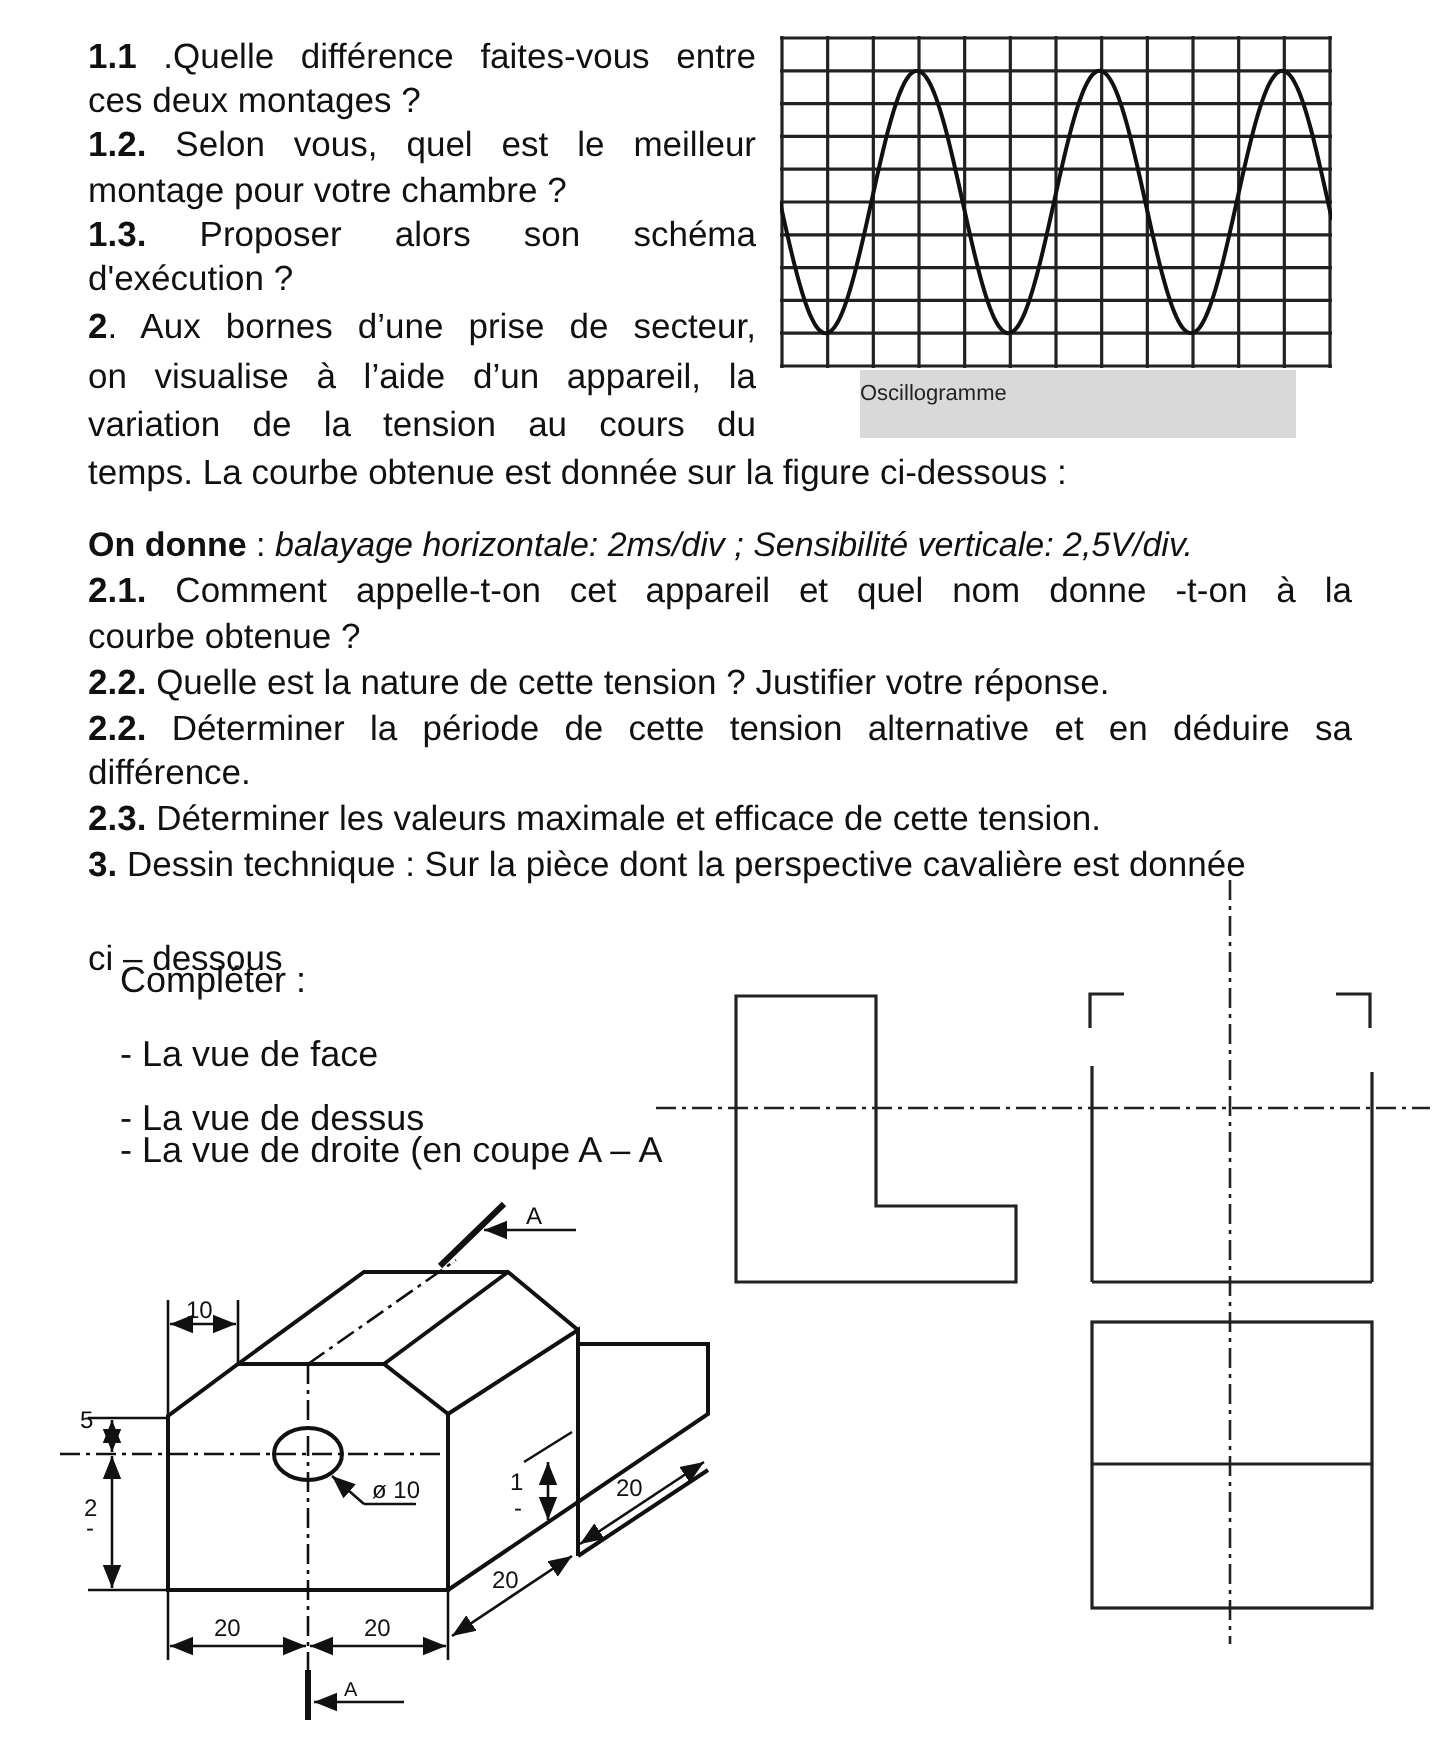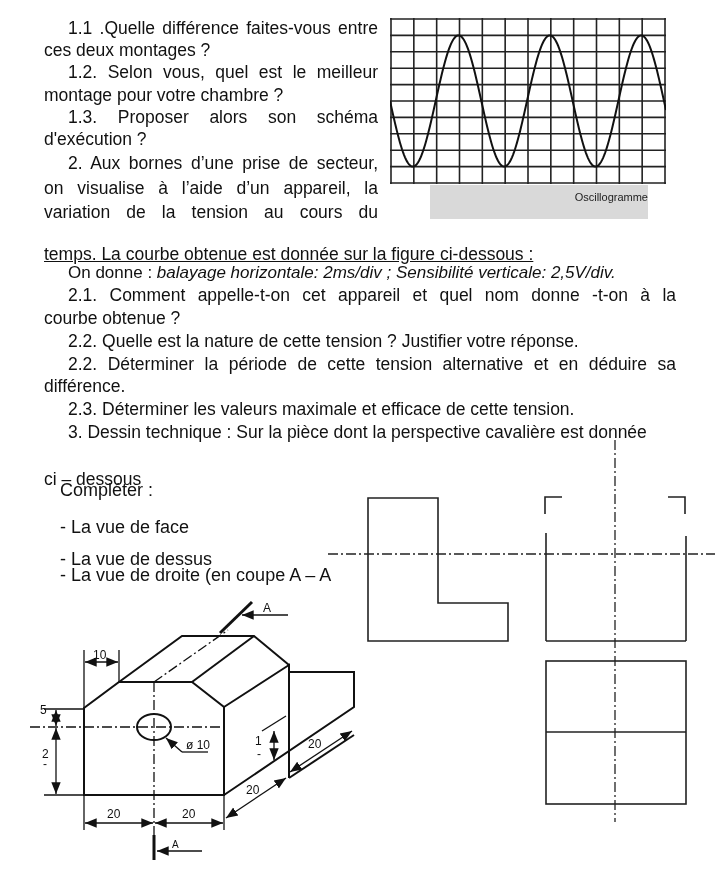--- a/index.html
+++ b/index.html
@@ -1,24 +1,24 @@
 <!DOCTYPE html>
 <html><head>
 <meta charset="utf-8">
 <style>
   html, body { margin: 0; padding: 0; background: #ffffff; }
   body { width: 720px; height: 877px; position: relative; overflow: hidden;
          font-family: "Liberation Sans", sans-serif; color: #111; }
   .t { position: absolute; font-size: 17.5px; line-height: 22px; white-space: nowrap; }
   .j { text-align: justify; text-align-last: justify; white-space: normal; }
-  b { font-weight: normal; margin-left: 24px; }
+  b { font-weight: bold; }
   i { font-style: italic; }
   #osc { position: absolute; left: 390px; top: 18px; }
   #osc-caption { position: absolute; left: 430px; top: 185px; width: 218px; height: 34px;
-                 background: #d9d9d9; font-size: 11px; text-align: right; line-height: 24px; color: #222; }
+                 background: #d9d9d9; font-size: 11px; text-align: left; line-height: 24px; color: #222; }
   .list { position: absolute; left: 60px; font-size: 18px; line-height: 23px; white-space: nowrap; }
 </style>
 </head>
 <body>
 
 <div class="t j" style="left:44px; top:17px; width:334px;">
   <b>1.1</b><span> .Quelle différence faites-vous entre</span>
 </div>
 <div class="t" style="left:44px; top:39px;">ces deux montages ?</div>
 
@@ -30,21 +30,21 @@
 <div class="t j" style="left:44px; top:106px; width:334px;">
   <b>1.3.</b><span> Proposer alors son schéma</span>
 </div>
 <div class="t" style="left:44px; top:128px;">d'exécution ?</div>
 
 <div class="t j" style="left:44px; top:152px; width:334px;">
   <b>2</b><span>. Aux bornes d’une prise de secteur,</span>
 </div>
 <div class="t j" style="left:44px; top:177px; width:334px;">on visualise à l’aide d’un appareil, la</div>
 <div class="t j" style="left:44px; top:201px; width:334px;">variation de la tension au cours du</div>
-<div class="t" style="left:44px; top:243px;text-decoration:underline;">temps. La courbe obtenue est donnée sur la figure ci-dessous :</div>
+<div class="t" style="left:44px; top:225px;">temps. La courbe obtenue est donnée sur la figure ci-dessous :</div>
 
 <svg id="osc" width="276" height="166">
   <g id="osc-grid">
       <line x1="1" x2="1" y1="0" y2="166" stroke="#222" stroke-width="1.6"></line>
       <line x1="23.833333333333332" x2="23.833333333333332" y1="0" y2="166" stroke="#222" stroke-width="1.6"></line>
       <line x1="46.666666666666664" x2="46.666666666666664" y1="0" y2="166" stroke="#222" stroke-width="1.6"></line>
       <line x1="69.5" x2="69.5" y1="0" y2="166" stroke="#222" stroke-width="1.6"></line>
       <line x1="92.33333333333333" x2="92.33333333333333" y1="0" y2="166" stroke="#222" stroke-width="1.6"></line>
       <line x1="115.16666666666667" x2="115.16666666666667" y1="0" y2="166" stroke="#222" stroke-width="1.6"></line>
       <line x1="138" x2="138" y1="0" y2="166" stroke="#222" stroke-width="1.6"></line>

